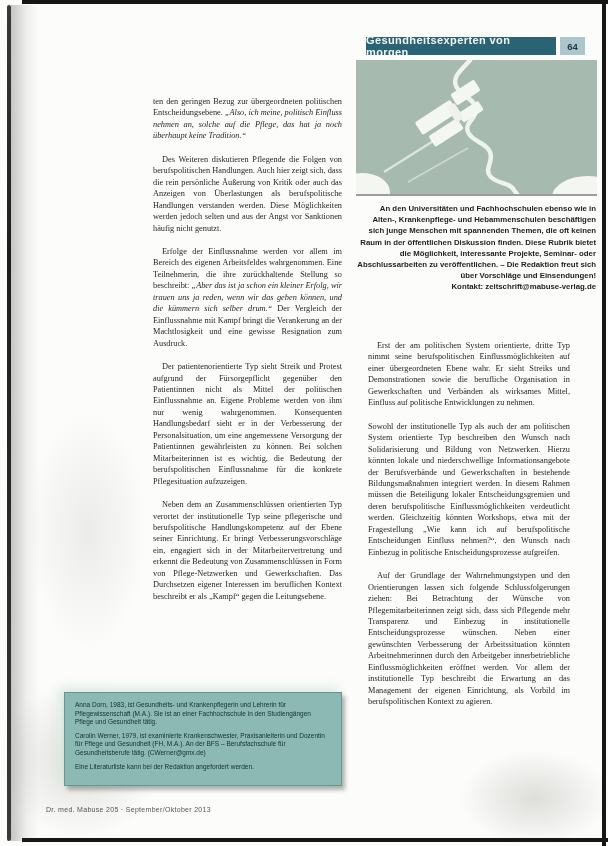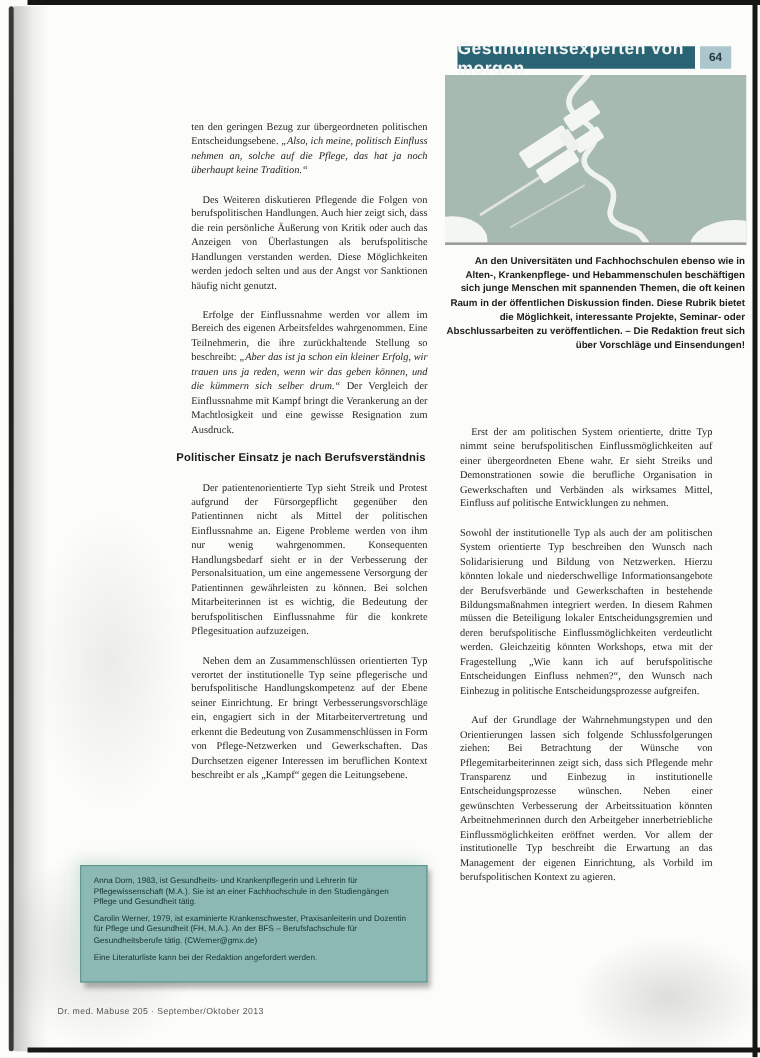--- a/index.html
+++ b/index.html
@@ -15,21 +15,21 @@
   .spine{position:absolute;left:7px;top:5px;width:4px;height:836px;background:linear-gradient(#3a3a38,#1d1d1b 30%,#2c2c2a 70%,#3a3a38);border-radius:2px;}
   .spine-shadow{position:absolute;left:11px;top:5px;width:28px;height:836px;background:linear-gradient(to right,rgba(70,70,66,.30),rgba(70,70,66,.08) 55%,transparent);}
   .artifact{position:absolute;pointer-events:none;}
   .a1{left:0;top:680px;width:160px;height:160px;background:radial-gradient(closest-side,rgba(150,150,145,.28),transparent);}
   .a2{left:460px;top:750px;width:150px;height:96px;background:radial-gradient(closest-side,rgba(150,150,145,.30),transparent);}
   .a3{left:28px;top:410px;width:120px;height:240px;background:radial-gradient(closest-side,rgba(160,160,155,.18),transparent);}
   
   .header-bar{
     position:absolute;left:366px;top:37px;width:190px;height:18px;
     background:#2a6474;color:#f3f6f5;
-    font-family:"Liberation Sans",sans-serif;font-weight:bold;font-size:14px;
+    font-family:"Liberation Sans",sans-serif;font-weight:bold;font-size:11px;
     letter-spacing:.4px;display:flex;align-items:center;justify-content:flex-end;
     padding-right:8px;box-sizing:border-box;
   }
   .page-number-box{
     position:absolute;left:560px;top:37px;width:25px;height:18px;
     background:#abc6cc;color:#25383c;
     font-family:"Liberation Sans",sans-serif;font-weight:bold;font-size:9.5px;
     display:flex;align-items:center;justify-content:center;
   }
   
@@ -100,27 +100,27 @@
         <rect x="103" y="58" width="24" height="11" rx="2" fill="#f4f6f2"></rect>
         <rect x="97" y="47" width="9" height="18" rx="1.5" fill="#eef1ec"></rect>
       </g>
       <ellipse cx="6" cy="132" rx="28" ry="19" fill="#f4f6f2"></ellipse>
       <ellipse cx="232" cy="137" rx="36" ry="21" fill="#f4f6f2"></ellipse>
     </svg>
   </div>
 
   <div class="caption">
     <span>An den Universitäten und Fachhochschulen ebenso wie in Alten-, Krankenpflege- und Hebammenschulen beschäftigen sich junge Menschen mit spannenden Themen, die oft keinen Raum in der öffentlichen Diskussion finden. Diese Rubrik bietet die Möglichkeit, interessante Projekte, Seminar- oder Abschlussarbeiten zu veröffentlichen. – Die Redaktion freut sich über Vorschläge und Einsendungen!</span>
+    <span class="contact">Kontakt: zeitschrift@mabuse-verlag.de</span>
   </div>
 
   <div class="col col-left">
     <p><span>ten den geringen Bezug zur übergeordneten politischen Entscheidungsebene. </span><em>„Also, ich meine, politisch Einfluss nehmen an, solche auf die Pflege, das hat ja noch überhaupt keine Tradition.“</em></p>
     <p class="indent">Des Weiteren diskutieren Pflegende die Folgen von berufspolitischen Handlungen. Auch hier zeigt sich, dass die rein persönliche Äußerung von Kritik oder auch das Anzeigen von Überlastungen als berufspolitische Handlungen verstanden werden. Diese Möglichkeiten werden jedoch selten und aus der Angst vor Sanktionen häufig nicht genutzt.</p>
     <p class="indent"><span>Erfolge der Einflussnahme werden vor allem im Bereich des eigenen Arbeitsfeldes wahrgenommen. Eine Teilnehmerin, die ihre zurückhaltende Stellung so beschreibt: </span><em>„Aber das ist ja schon ein kleiner Erfolg, wir trauen uns ja reden, wenn wir das geben können, und die kümmern sich selber drum.“</em><span> Der Vergleich der Einflussnahme mit Kampf bringt die Verankerung an der Machtlosigkeit und eine gewisse Resignation zum Ausdruck.</span></p>
-    <h3>Politischer Einsatz je nach Berufsverständnis</h3>
     <p class="indent">Der patientenorientierte Typ sieht Streik und Protest aufgrund der Fürsorgepflicht gegenüber den Patientinnen nicht als Mittel der politischen Einflussnahme an. Eigene Probleme werden von ihm nur wenig wahrgenommen. Konsequenten Handlungsbedarf sieht er in der Verbesserung der Personalsituation, um eine angemessene Versorgung der Patientinnen gewährleisten zu können. Bei solchen Mitarbeiterinnen ist es wichtig, die Bedeutung der berufspolitischen Einflussnahme für die konkrete Pflegesituation aufzuzeigen.</p>
     <p class="indent">Neben dem an Zusammenschlüssen orientierten Typ verortet der institutionelle Typ seine pflegerische und berufspolitische Handlungskompetenz auf der Ebene seiner Einrichtung. Er bringt Verbesserungsvorschläge ein, engagiert sich in der Mitarbeitervertretung und erkennt die Bedeutung von Zusammenschlüssen in Form von Pflege-Netzwerken und Gewerkschaften. Das Durchsetzen eigener Interessen im beruflichen Kontext beschreibt er als „Kampf“ gegen die Leitungsebene.</p>
   </div>
 
   <div class="col col-right">
     <p class="indent">Erst der am politischen System orientierte, dritte Typ nimmt seine berufspolitischen Einflussmöglichkeiten auf einer übergeordneten Ebene wahr. Er sieht Streiks und Demonstrationen sowie die berufliche Organisation in Gewerkschaften und Verbänden als wirksames Mittel, Einfluss auf politische Entwicklungen zu nehmen.</p>
     <p>Sowohl der institutionelle Typ als auch der am politischen System orientierte Typ beschreiben den Wunsch nach Solidarisierung und Bildung von Netzwerken. Hierzu könnten lokale und niederschwellige Informationsangebote der Berufsverbände und Gewerkschaften in bestehende Bildungsmaßnahmen integriert werden. In diesem Rahmen müssen die Beteiligung lokaler Entscheidungsgremien und deren berufspolitische Einflussmöglichkeiten verdeutlicht werden. Gleichzeitig könnten Workshops, etwa mit der Fragestellung „Wie kann ich auf berufspolitische Entscheidungen Einfluss nehmen?“, den Wunsch nach Einbezug in politische Entscheidungsprozesse aufgreifen.</p>
     <p class="indent">Auf der Grundlage der Wahrnehmungstypen und den Orientierungen lassen sich folgende Schlussfolgerungen ziehen: Bei Betrachtung der Wünsche von Pflegemitarbeiterinnen zeigt sich, dass sich Pflegende mehr Transparenz und Einbezug in institutionelle Entscheidungsprozesse wünschen. Neben einer gewünschten Verbesserung der Arbeitssituation könnten Arbeitnehmerinnen durch den Arbeitgeber innerbetriebliche Einflussmöglichkeiten eröffnet werden. Vor allem der institutionelle Typ beschreibt die Erwartung an das Management der eigenen Einrichtung, als Vorbild im berufspolitischen Kontext zu agieren.</p>
   </div>
 

